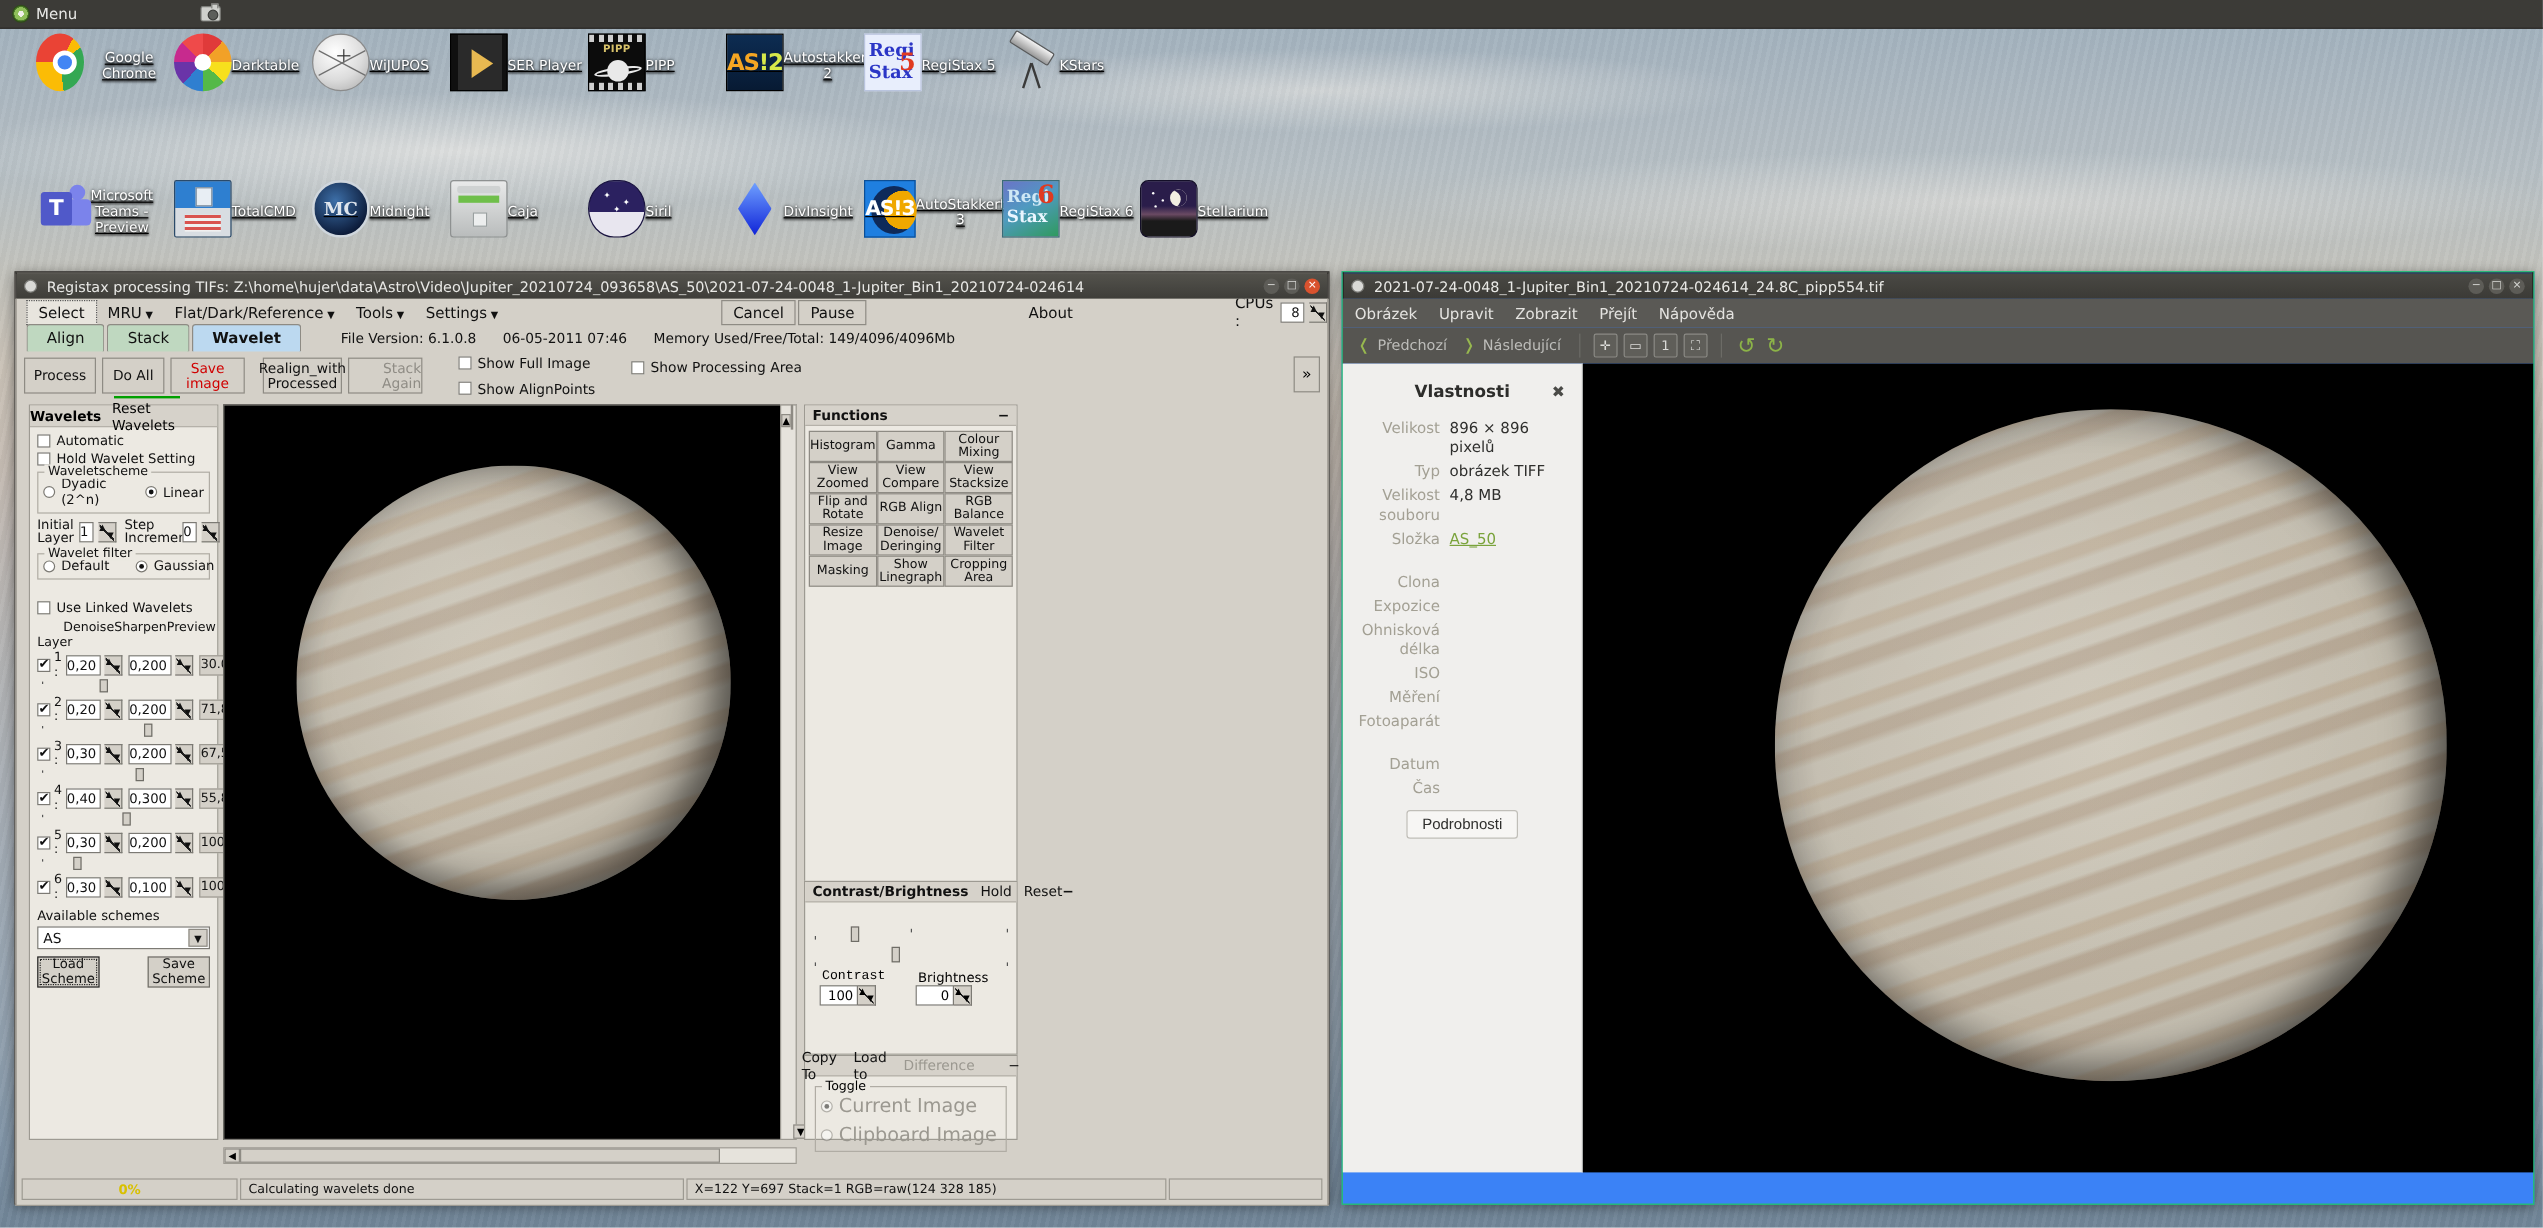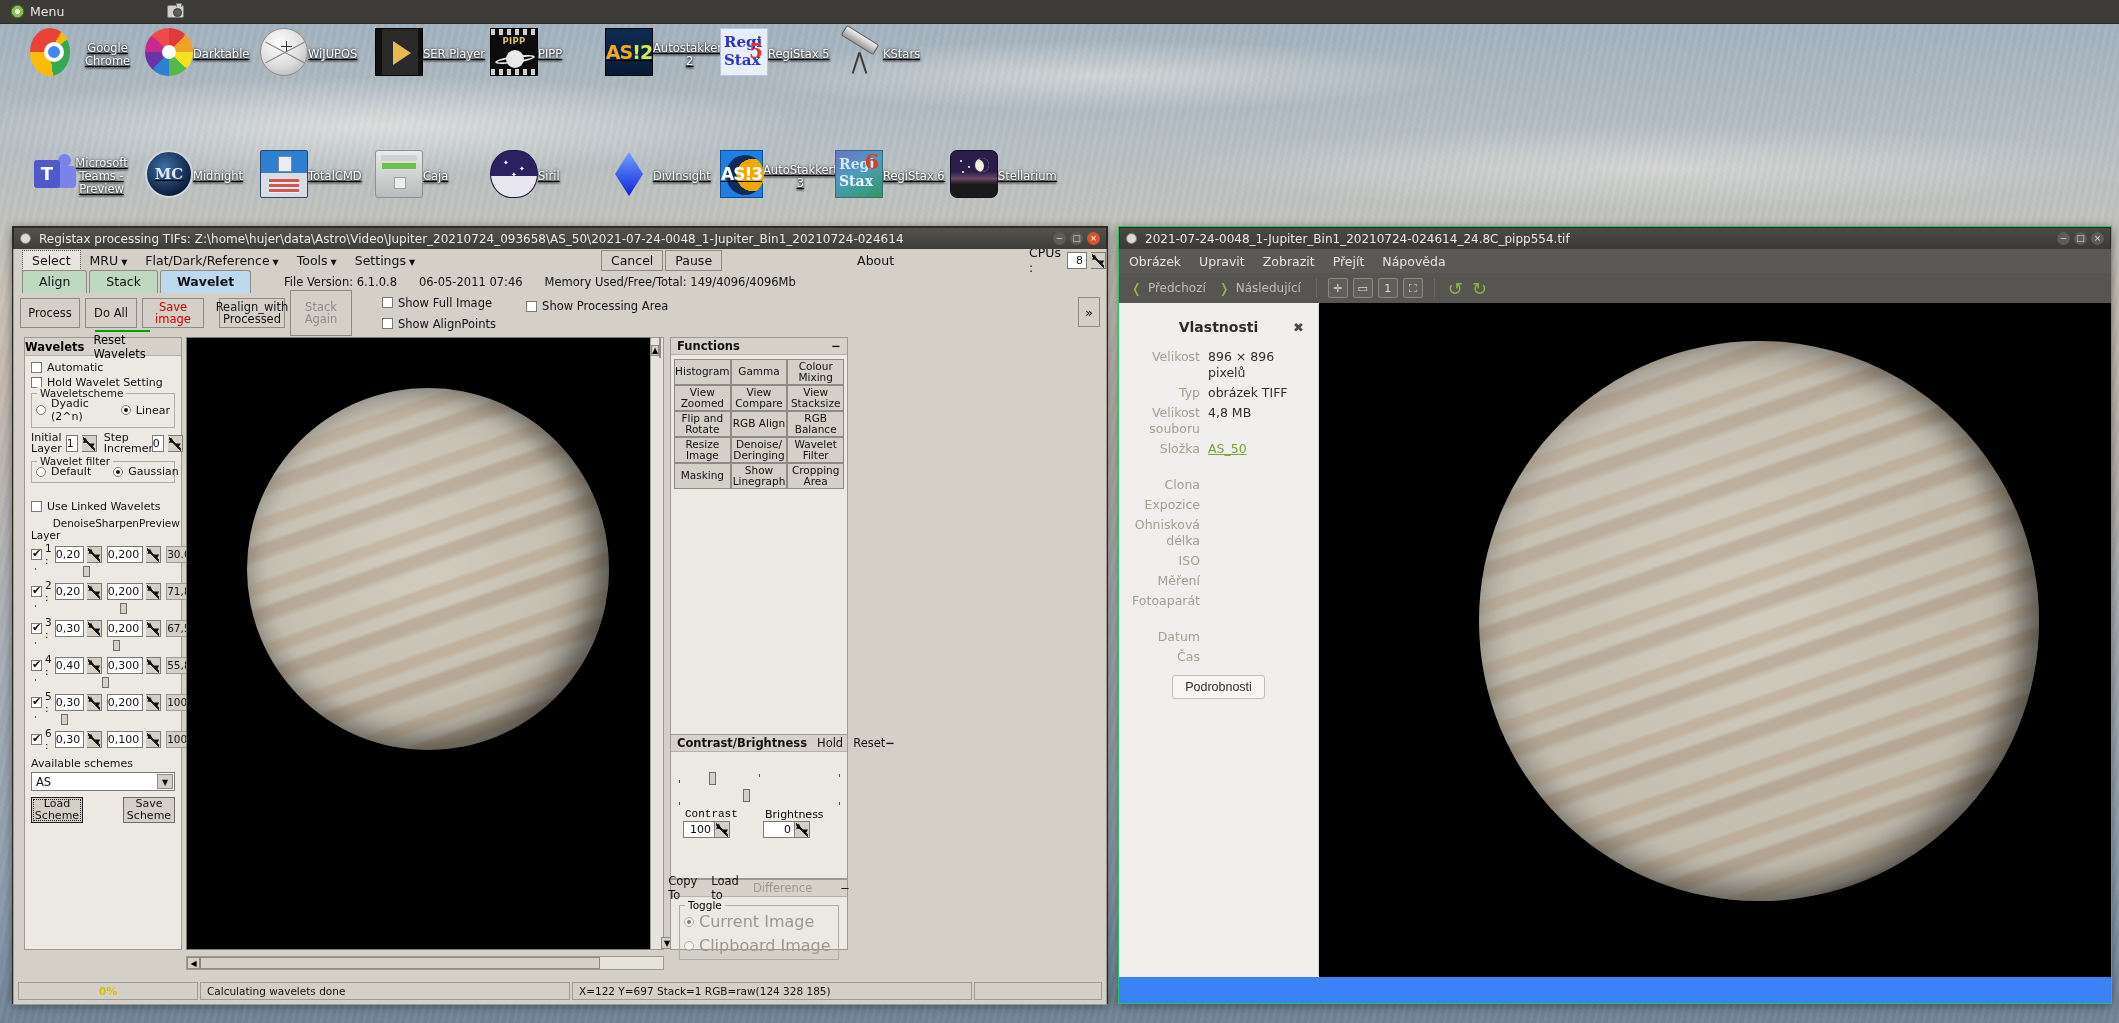--- a/index.html
+++ b/index.html
@@ -452,31 +452,31 @@
 <div class="icon-row" id="row2">
   <div class="dicon">
     <div class="glyph ic-teams">
       <span class="c1"></span>
         <span class="c2"></span>
         <span class="sq">T</span>
     </div>
     <div class="lbl">Microsoft Teams - Preview</div>
   </div>
   <div class="dicon">
-    <div class="glyph ic-mc">
-        <span>MC</span>
-      </div>
-    <div class="lbl">Midnight</div>
-  </div>
-  <div class="dicon">
     <div class="glyph ic-tcmd">
       <span class="disk"></span>
         <span class="lines"></span>
     </div>
     <div class="lbl">TotalCMD</div>
+  </div>
+  <div class="dicon">
+    <div class="glyph ic-mc">
+        <span>MC</span>
+      </div>
+    <div class="lbl">Midnight</div>
   </div>
   <div class="dicon">
     <div class="glyph ic-caja">
       <span class="top"></span>
         <span class="grn"></span>
         <span class="sq"></span>
     </div>
     <div class="lbl">Caja</div>
   </div>
   <div class="dicon">
@@ -564,21 +564,21 @@
       <span>File Version: 6.1.0.8</span>
       <span>06-05-2011 07:46</span>
       <span>Memory Used/Free/Total: 149/4096/4096Mb</span>
     </div>
 
     <div class="rs-toolrow">
       <div class="rs-bigbtn" style="width:60px;height:30px;">Process</div>
       <div class="rs-bigbtn" style="width:52px;height:30px;">Do All</div>
       <div class="rs-bigbtn red" style="width:62px;height:30px;">Save image</div>
       <div class="rs-bigbtn" style="width:66px;height:30px;margin-left:10px;">Realign_with Processed</div>
-      <div class="rs-bigbtn dis" style="width:62px;height:46px;">Stack Again</div>
+      <div class="rs-bigbtn dis" style="width:62px;height:30px;text-align:right;">Stack Again</div>
       <div style="width:20px"></div>
       <div style="display:flex;flex-direction:column;gap:7px;">
         <div class="rs-chk">
           <span class="cb"></span>
           <span>Show Full Image</span>
         </div>
         <div class="rs-chk">
           <span class="cb"></span>
           <span>Show AlignPoints</span>
         </div>

